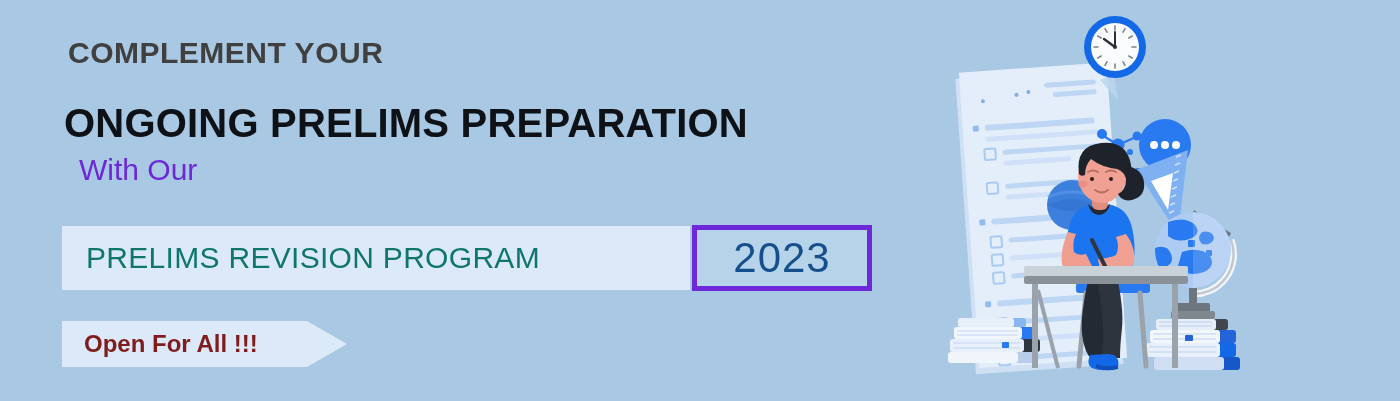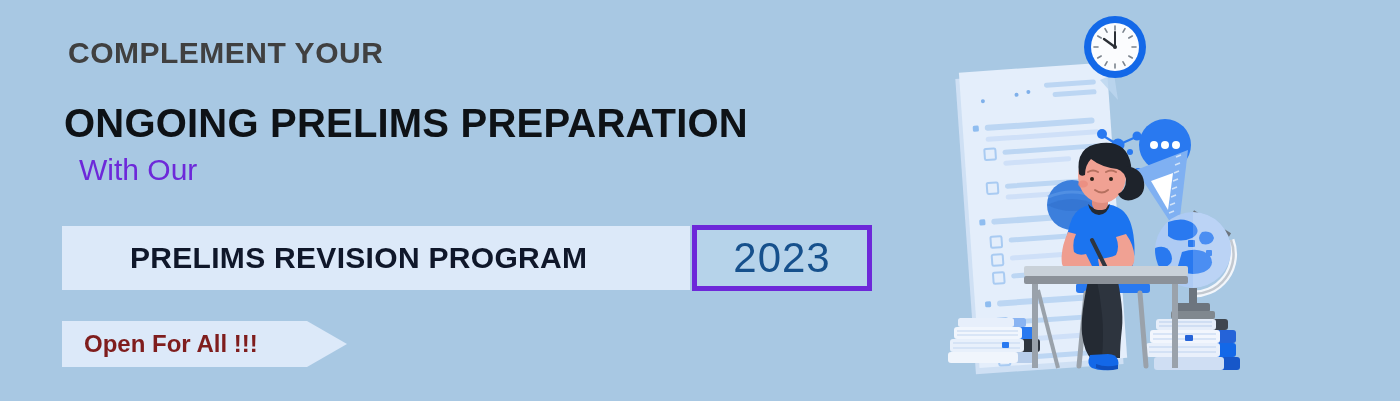--- a/index.html
+++ b/index.html
@@ -74,25 +74,24 @@
     width: 628px;
     height: 64px;
     background: #dce9f9;
   }
   .program-bar .program-label {
     position: absolute;
     left: 24px;
     top: 50%;
     transform: translateY(-50%);
     font-size: 30px;
-    font-weight: bold;
+    font-weight: normal;
     letter-spacing: 0.3px;
-    color: #0f172a;
-    white-space: nowrap;
-    margin-left: 44px;
+    color: #0f766e;
+    white-space: nowrap;
   }
   .year-box {
     position: absolute;
     left: 630px;
     top: -1px;
     width: 180px;
     height: 66px;
     background: #b6d3ea;
     border: 5px solid #6d28d9;
     box-sizing: border-box;

